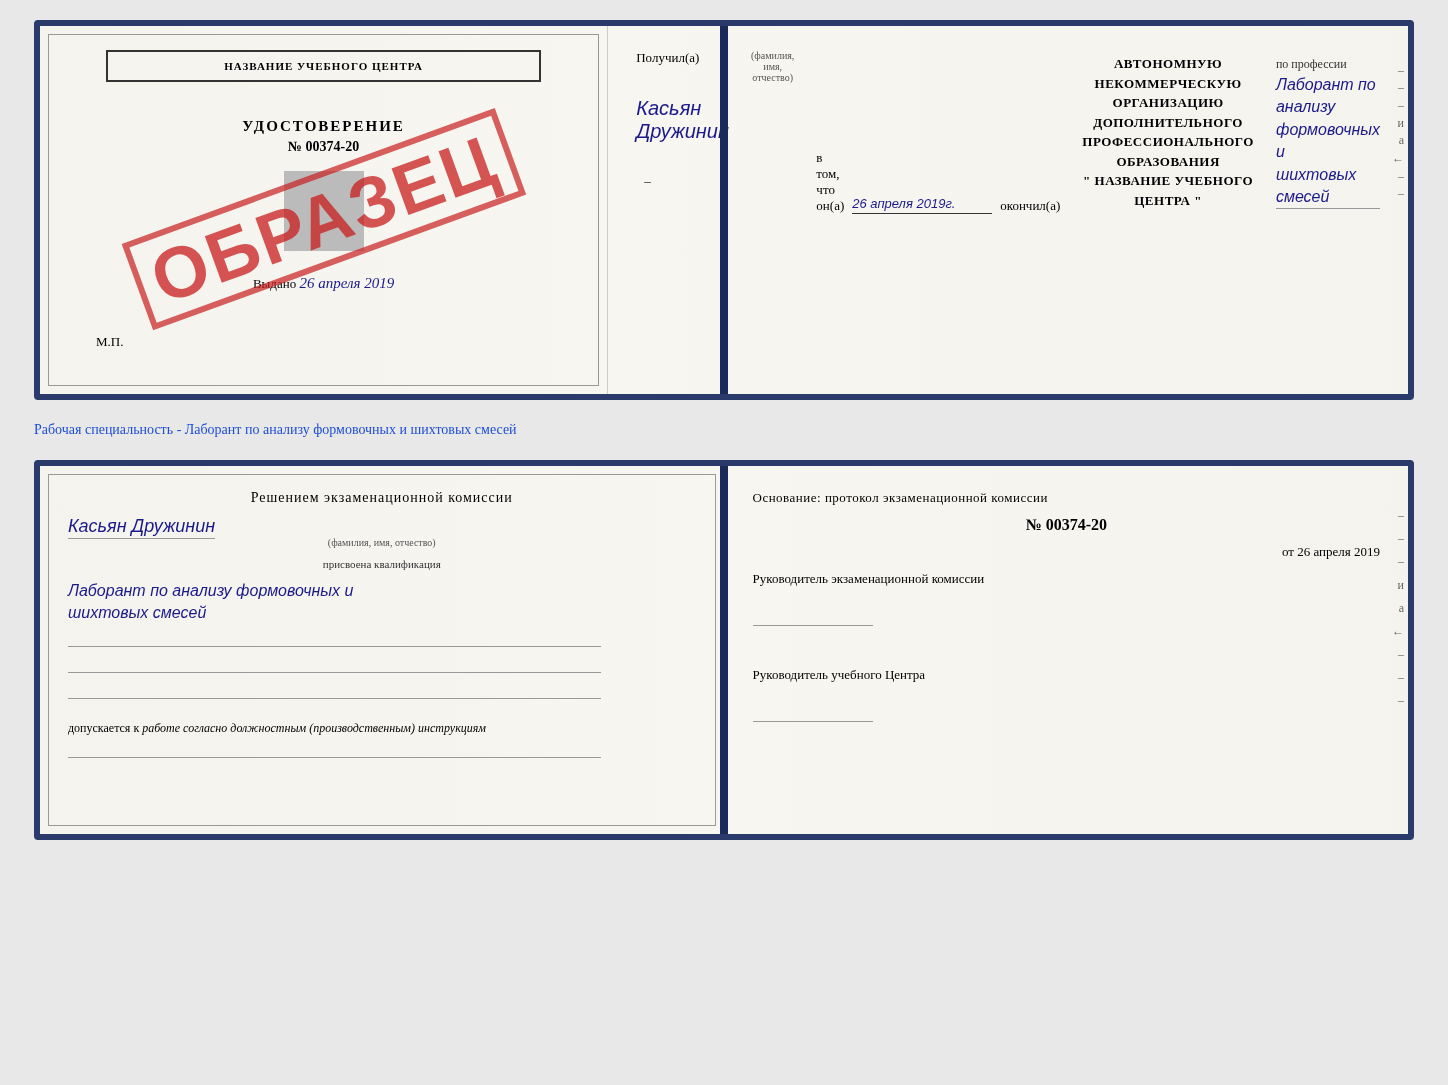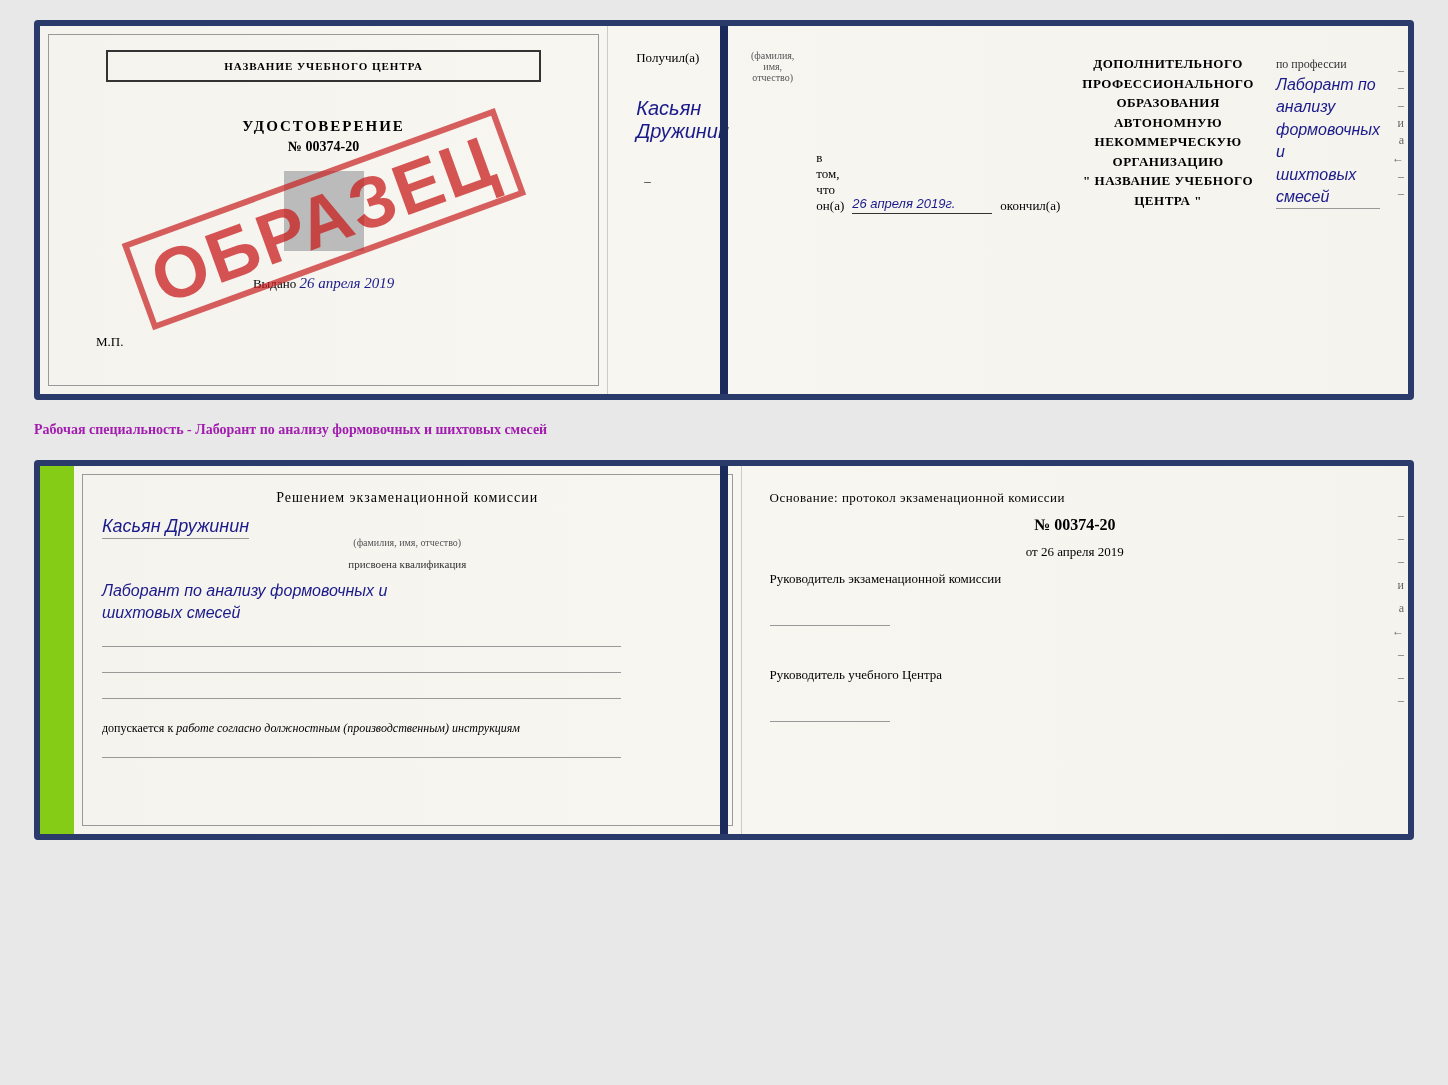--- a/index.html
+++ b/index.html
@@ -213,36 +213,34 @@
       font-size: 16px;
       line-height: 1.4;
       border-bottom: 1px solid #999;
       display: block;
       margin-top: 2px;
     }
 
     
     .middle-label {
       font-size: 14px;
-      color: #a21caf;
+      color: #1d4ed8;
       padding: 6px 0;
-      font-weight: bold;
     }
 
     
     .qual-book {
       display: flex;
-      background: #84cc16;
+      background: #8b5cf6;
       border: 6px solid #2a3a6a;
       border-radius: 4px;
       overflow: hidden;
       width: 100%;
       min-height: 380px;
       position: relative;
-      padding-left: 34px;
     }
 
     .qual-book::before {
       content: '';
       position: absolute;
       top: 0; bottom: 0;
       left: 50%;
       width: 8px;
       background: #1a2a5a;
       transform: translateX(-50%);
@@ -341,21 +339,21 @@
     }
 
     .protocol-number {
       font-size: 16px;
       text-align: center;
       font-weight: bold;
     }
 
     .protocol-date {
       font-size: 13px;
-      text-align: center;
+      text-align: right;
     }
 
     .predsedatel-label {
       font-size: 13px;
       line-height: 1.4;
     }
 
     .sign-line {
       border-bottom: 1px solid #999;
       width: 120px;
@@ -420,22 +418,22 @@
           <span class="small-label">(фамилия, имя, отчество)</span>
         </div>
 
         <div class="vtom-row">
           <span>в том, что он(а)</span>
           <span class="handwritten underline-field">26 апреля 2019г.</span>
           <span>окончил(а)</span>
         </div>
 
         <div class="main-org-text">
+          <div>АВТОНОМНУЮ НЕКОММЕРЧЕСКУЮ ОРГАНИЗАЦИЮ</div>
           <div>ДОПОЛНИТЕЛЬНОГО ПРОФЕССИОНАЛЬНОГО ОБРАЗОВАНИЯ</div>
-          <div>АВТОНОМНУЮ НЕКОММЕРЧЕСКУЮ ОРГАНИЗАЦИЮ</div>
           <div>"  НАЗВАНИЕ УЧЕБНОГО ЦЕНТРА  "</div>
         </div>
 
         <div class="prof-block">
           <span class="prof-label">по профессии</span>
           <span class="prof-handwritten">
             <span>Лаборант по анализу формовочных и</span>
             <br>
             <span>шихтовых смесей</span>
           </span>

